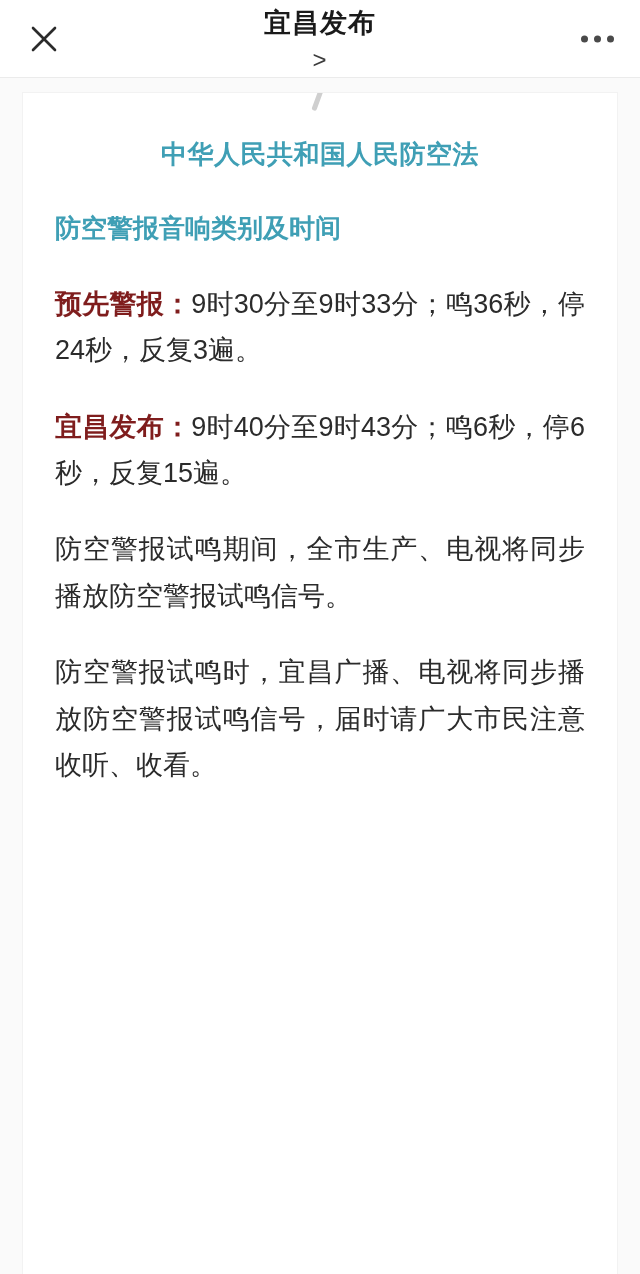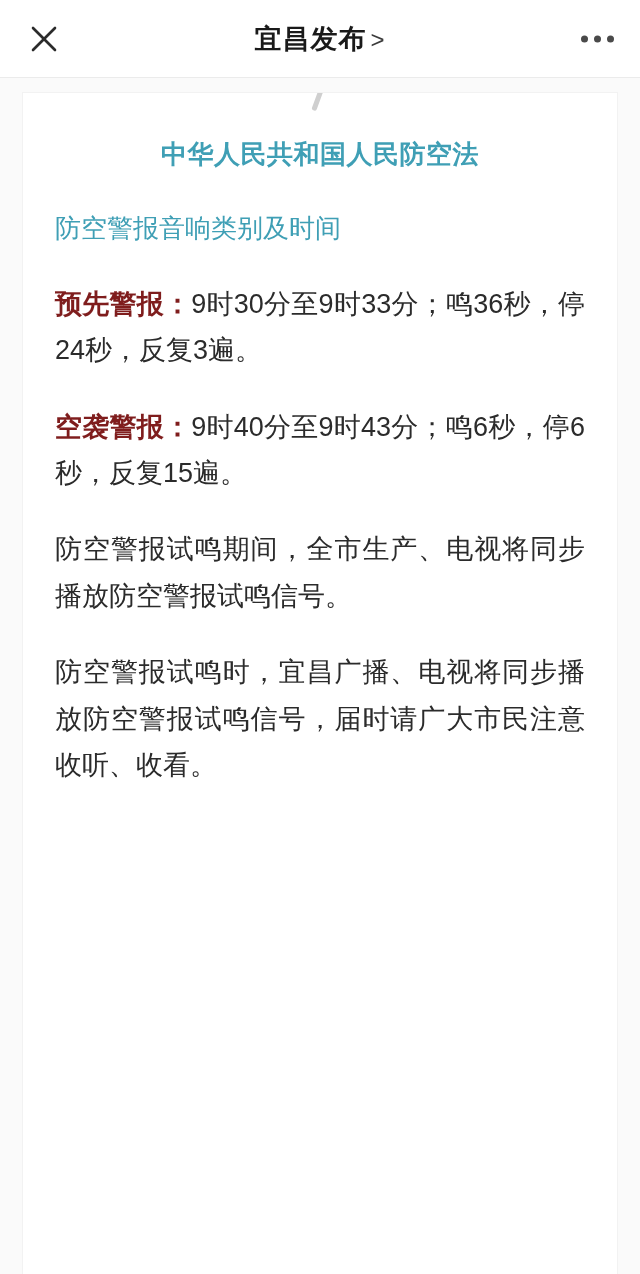--- a/index.html
+++ b/index.html
@@ -35,20 +35,21 @@
   }
   .nav-close svg { display: block; }
   .nav-title-wrap {
     display: flex;
     align-items: center;
     gap: 4px;
     font-size: 27px;
     font-weight: bold;
     color: #1a1a1a;
     letter-spacing: 1px;
+    flex-direction: column;
   }
   .nav-title-arrow {
     font-size: 24px;
     font-weight: normal;
     color: #3c3c3c;
     position: relative;
     top: 1px;
   }
   .nav-more {
     position: absolute;
@@ -115,21 +116,21 @@
   }
 
   .doc-body { font-size: 27px; line-height: 1.72; color: #2b2b2b; }
 
   p.para { margin-bottom: 30px; text-align: justify; }
 
   .hl { color: #3f9fb5; font-weight: bold; }
 
   h2.section {
     font-size: 26px;
-    font-weight: normal;
+    font-weight: bold;
     color: #3f9fb5;
     margin-bottom: 30px;
     margin-top: 33px;
   }
 
   .item { margin-bottom: 30px; text-align: justify; }
   .item-label {
     color: #7f1d1d;
     font-weight: bold;
   }
@@ -169,21 +170,21 @@
     <div class="doc-body">
 
 
       <h2 class="section">防空警报音响类别及时间</h2>
 
       <p class="item">
         <span class="item-label">预先警报：</span><span>9时30分至9时33分；鸣36秒，停24秒，反复3遍。</span>
       </p>
 
       <p class="item">
-        <span class="item-label">空袭警报：</span><span>9时40分至9时43分；鸣6秒，停6秒，反复15遍。</span>
+        <span class="item-label">宜昌发布：</span><span>9时40分至9时43分；鸣6秒，停6秒，反复15遍。</span>
       </p>
 
 
       <p class="para">防空警报试鸣期间，全市生产、电视将同步播放防空警报试鸣信号。</p>
 
       <p class="para">防空警报试鸣时，宜昌广播、电视将同步播放防空警报试鸣信号，届时请广大市民注意收听、收看。</p>
 
     </div>
   </div>
 </div>

